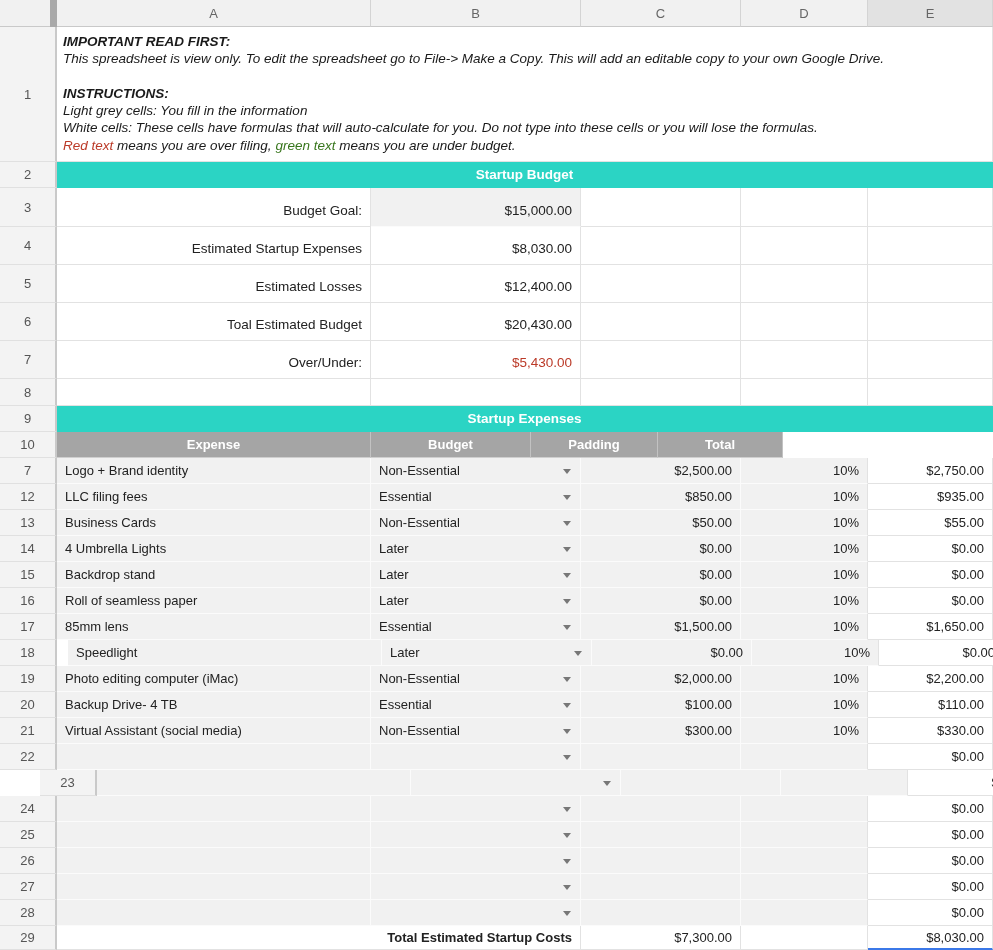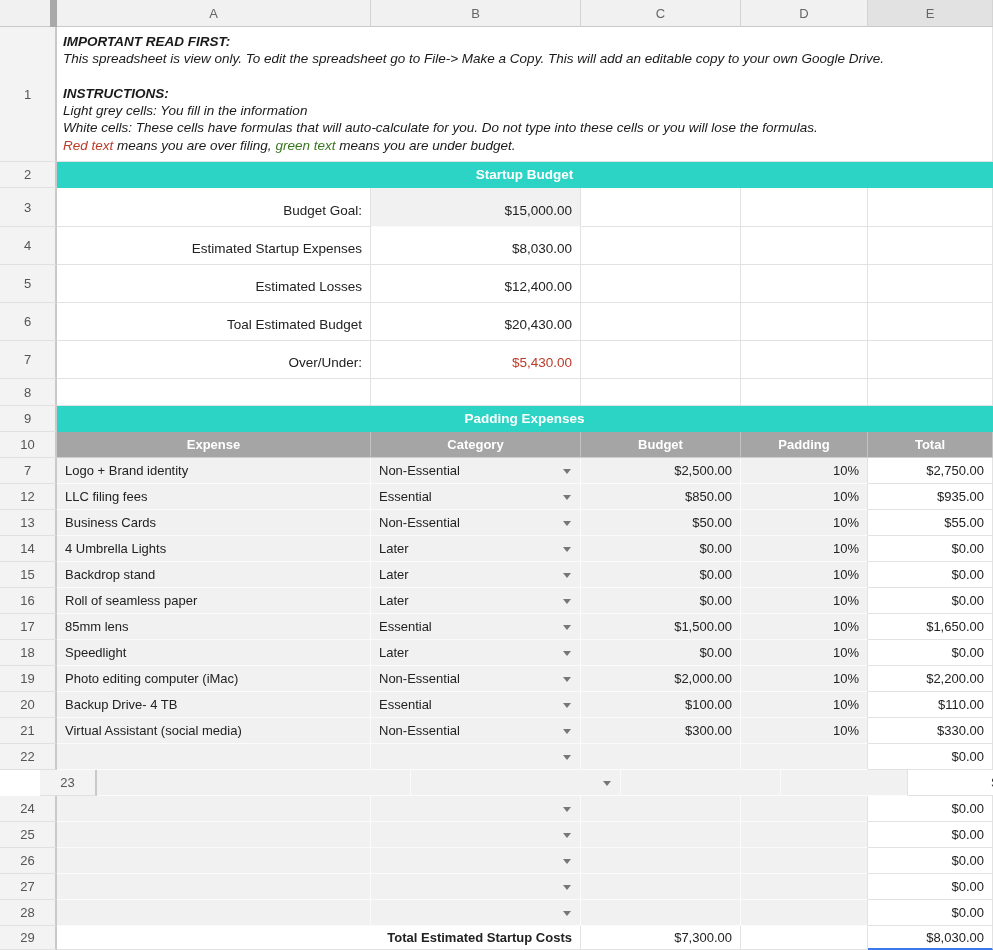--- a/index.html
+++ b/index.html
@@ -119,26 +119,25 @@
       <div class="row" style="height: 27px;">
         <div class="gutter">8</div>
         <div class="cell" style="width: 314px;"></div>
         <div class="cell" style="width: 210px;"></div>
         <div class="cell" style="width: 160px;"></div>
         <div class="cell" style="width: 127px;"></div>
         <div class="cell" style="width: 125px;"></div>
       </div>
       <div class="row" style="height: 26px;">
         <div class="gutter">9</div>
-        <div class="cell banner" style="width: 936px;">Padding Expenses</div>
+        <div class="cell banner" style="width: 936px;">Startup Expenses</div>
       </div>
       <div class="row" style="height: 26px;">
         <div class="gutter">10</div>
         <div class="cell thead" style="width: 314px;">Expense</div>
-        <div class="cell thead" style="width: 210px;">Category</div>
         <div class="cell thead" style="width: 160px;">Budget</div>
         <div class="cell thead" style="width: 127px;">Padding</div>
         <div class="cell thead" style="width: 125px;">Total</div>
       </div>
       <div class="row" style="height: 26px;">
         <div class="gutter">7</div>
         <div class="cell left grey" style="width: 314px;">Logo + Brand identity</div>
         <div class="cell left grey" style="width: 210px;">
           <span>Non-Essential</span>
           <div class="arrow"></div>
@@ -208,21 +207,21 @@
         <div class="cell left grey" style="width: 210px;">
           <span>Essential</span>
           <div class="arrow"></div>
         </div>
         <div class="cell rightal grey" style="width: 160px;">$1,500.00</div>
         <div class="cell rightal grey endgrey" style="width: 127px;">10%</div>
         <div class="cell rightal" style="width: 125px;">$1,650.00</div>
       </div>
       <div class="row" style="height: 26px;">
         <div class="gutter">18</div>
-        <div class="cell left grey" style="width: 314px;">Speedlight</div>
+        <div class="cell left grey" style="width: 314px; margin-left: 11px;">Speedlight</div>
         <div class="cell left grey" style="width: 210px;">
           <span>Later</span>
           <div class="arrow"></div>
         </div>
         <div class="cell rightal grey" style="width: 160px;">$0.00</div>
         <div class="cell rightal grey endgrey" style="width: 127px;">10%</div>
         <div class="cell rightal" style="width: 125px;">$0.00</div>
       </div>
       <div class="row" style="height: 26px;">
         <div class="gutter">19</div>

